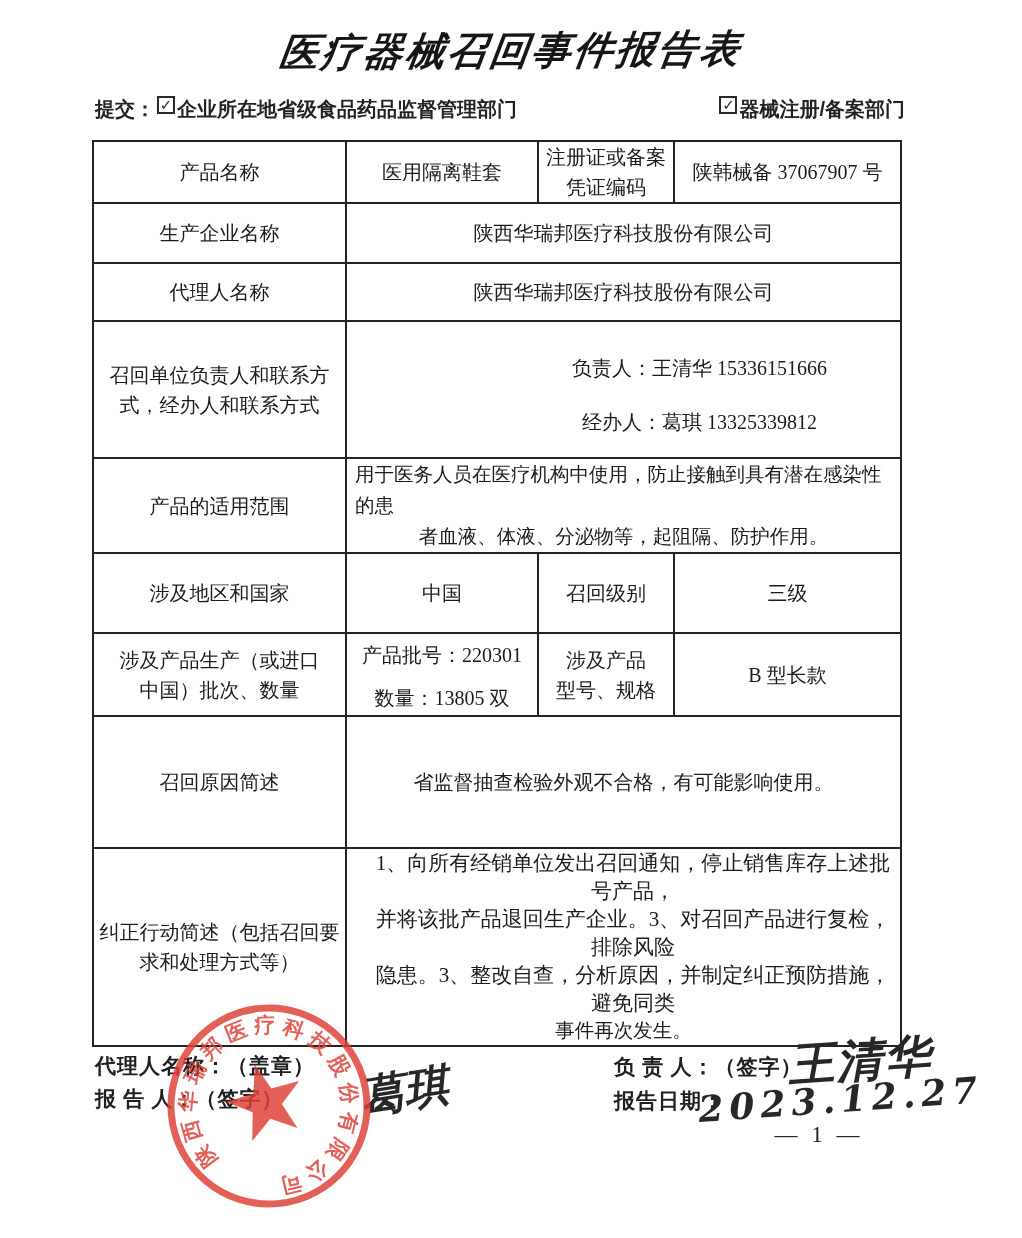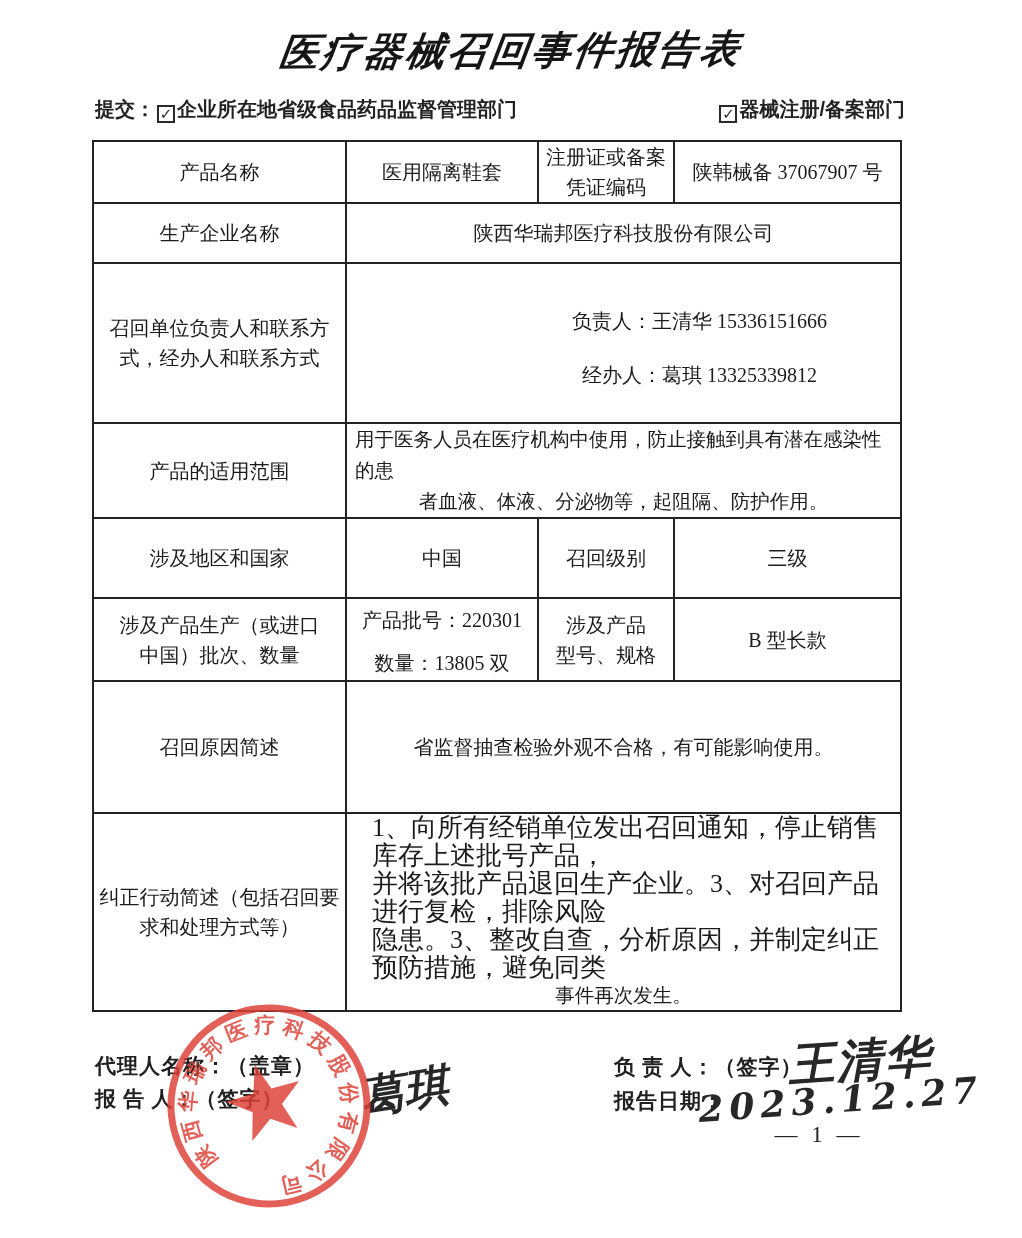--- a/index.html
+++ b/index.html
@@ -41,21 +41,21 @@
     left: 95px; top: 96px;
     width: 810px;
     display: flex;
     justify-content: space-between;
     align-items: center;
     font-family: "Liberation Sans", "DejaVu Sans", sans-serif;
     font-weight: 700;
     font-size: 20px;
     color: #222;
   }
-  .submit-group { display: flex; align-items: flex-end; }
+  .submit-group { display: flex; align-items: flex-start; }
   .checkbox {
     display: inline-flex;
     align-items: center;
     justify-content: center;
     width: 18px; height: 18px;
     border: 2px solid #2a2a2a;
     margin: 0 2px 0 2px;
     flex: 0 0 auto;
   }
   .checkbox .check {
@@ -83,41 +83,41 @@
     padding: 0;
     line-height: 30px;
   }
   col.c1 { width: 253px; }
   col.c2 { width: 192px; }
   col.c3 { width: 136px; }
   col.c4 { width: 227px; }
   tr.r1  { height: 62px; }
   tr.r2  { height: 60px; }
   tr.r3  { height: 58px; }
-  tr.r4  { height: 160px; }
+  tr.r4  { height: 137px; }
   tr.r5  { height: 66px; }
   tr.r6  { height: 80px; }
   tr.r7  { height: 83px; }
   tr.r8  { height: 71px; }
   tr.r9  { height: 132px; }
   tr.r10 { height: 154px; }
 
   td.cell-contact { vertical-align: top; text-align: left; }
   .contact-block { padding: 10px 0 0 152px; display: flex; flex-direction: column; gap: 24px; }
 
   td.cell-two-line div { line-height: 30px; }
 
   td.cell-batchqty .inner {
     height: 79px;
     display: flex; flex-direction: column;
     justify-content: space-between;
     padding: 5px 0 1px 0;
   }
 
-  td.cell-paragraph .line-left   { text-align: left; padding: 0 6px 0 25px; line-height: 28px; font-size: 26px; }
+  td.cell-paragraph .line-left   { text-align: center; padding: 0 6px 0 25px; line-height: 28px; font-size: 21px; }
   td.cell-paragraph .line-center { text-align: center; line-height: 28px; font-size: 19.5px; }
   td.cell-scope .line-left   { text-align: left; padding: 0 4px 0 8px; line-height: 31px; font-size: 19.5px; }
   td.cell-scope .line-center { text-align: center; line-height: 31px; font-size: 19.5px; }
 
   
   .footer-left {
     position: absolute;
     left: 95px; top: 1050px;
     font-size: 21px;
     font-weight: 600;
@@ -227,20 +227,24 @@
         <div>凭证编码</div>
       </td>
       <td>陕韩械备 37067907 号</td>
     </tr>
 
     <tr class="r2">
       <td>生产企业名称</td>
       <td colspan="3">陕西华瑞邦医疗科技股份有限公司</td>
     </tr>
 
+    <tr class="r3">
+      <td>代理人名称</td>
+      <td colspan="3">陕西华瑞邦医疗科技股份有限公司</td>
+    </tr>
 
     <tr class="r4">
       <td class="cell-two-line">
         <div>召回单位负责人和联系方</div>
         <div>式，经办人和联系方式</div>
       </td>
       <td colspan="3" class="cell-contact">
         <div class="contact-block">
           <div>负责人：王清华 15336151666</div>
           <div>经办人：葛琪 13325339812</div>

